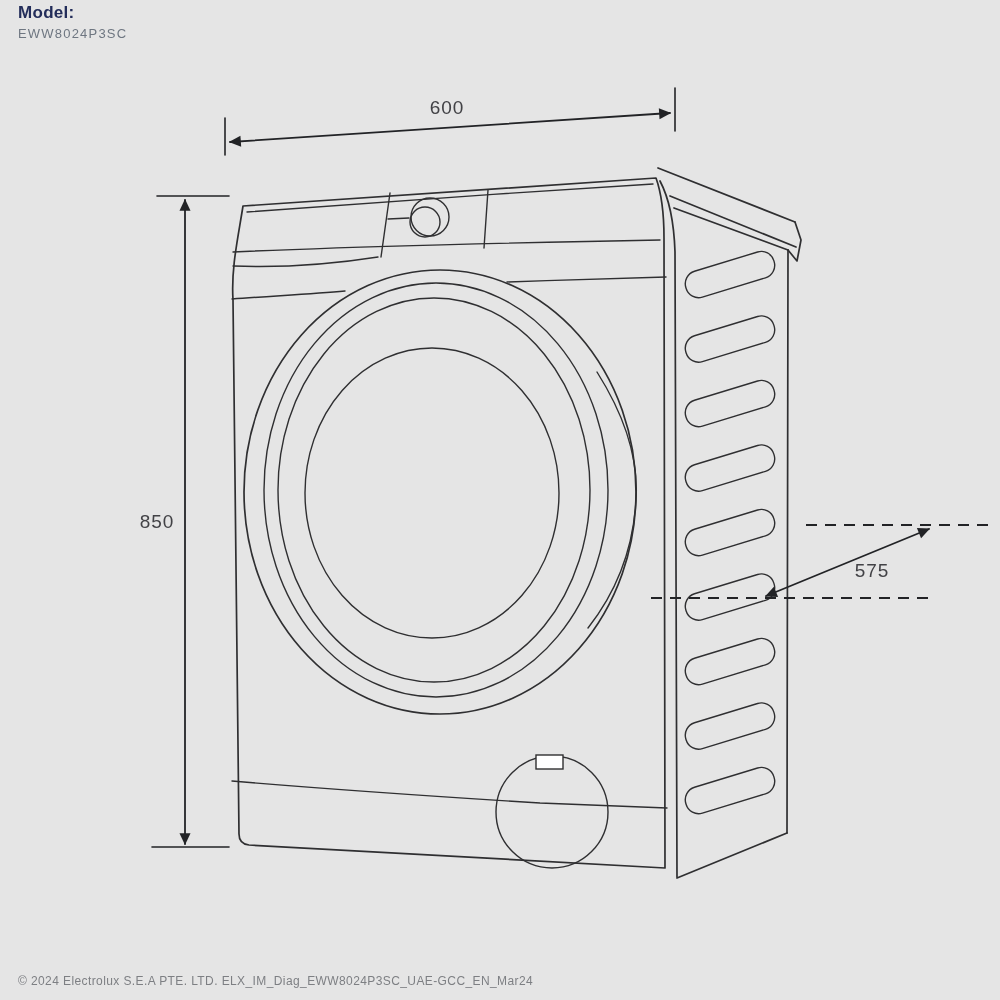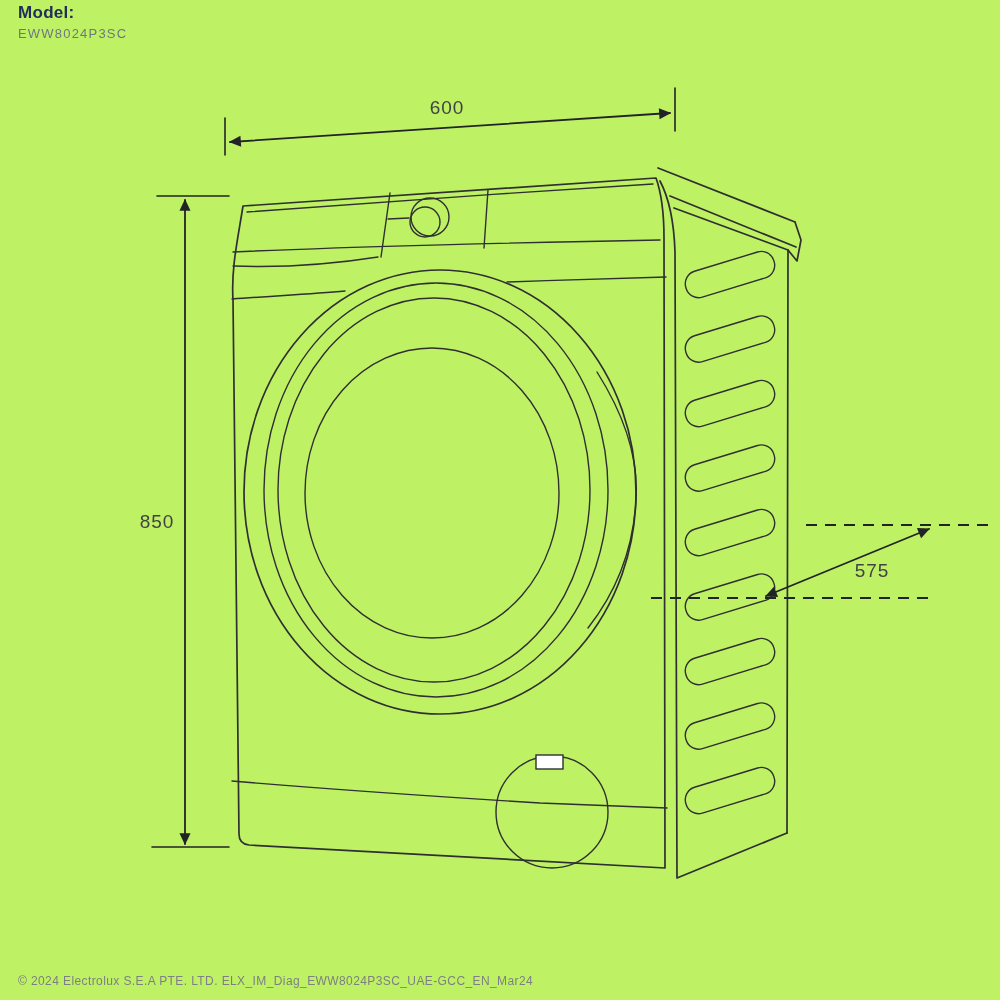--- a/index.html
+++ b/index.html
@@ -1,16 +1,16 @@
 <!DOCTYPE html>
 <html><head>
 <meta charset="utf-8">
 <style>
   html,body{margin:0;padding:0;background:#fff;}
-  .page{position:relative;width:1000px;height:1000px;background:#bef264;overflow:hidden;
+  .page{position:relative;width:1000px;height:1000px;background:#e5e5e5;overflow:hidden;
         font-family:"Liberation Sans",sans-serif;}
   .model-block{position:absolute;left:18px;top:3px;}
   .model-label{font-size:17px;font-weight:bold;color:#232d5a;letter-spacing:.3px;}
   .model-number{font-size:13px;color:#6e7681;letter-spacing:1.2px;margin-top:3px;}
   .footer-text{position:absolute;left:18px;top:974px;font-size:12px;color:#7d7f83;letter-spacing:.4px;}
   svg.diagram{position:absolute;left:0;top:0;}
   svg .ln{fill:none;stroke:#2f2f31;stroke-width:1.7;stroke-linecap:round;stroke-linejoin:round;}
   svg .ln2{fill:none;stroke:#2f2f31;stroke-width:1.4;stroke-linecap:round;stroke-linejoin:round;}
   svg .dim{fill:none;stroke:#222326;stroke-width:1.8;stroke-linecap:round;}
   svg .dash{fill:none;stroke:#222326;stroke-width:2.1;stroke-dasharray:11 8;stroke-linecap:butt;}

